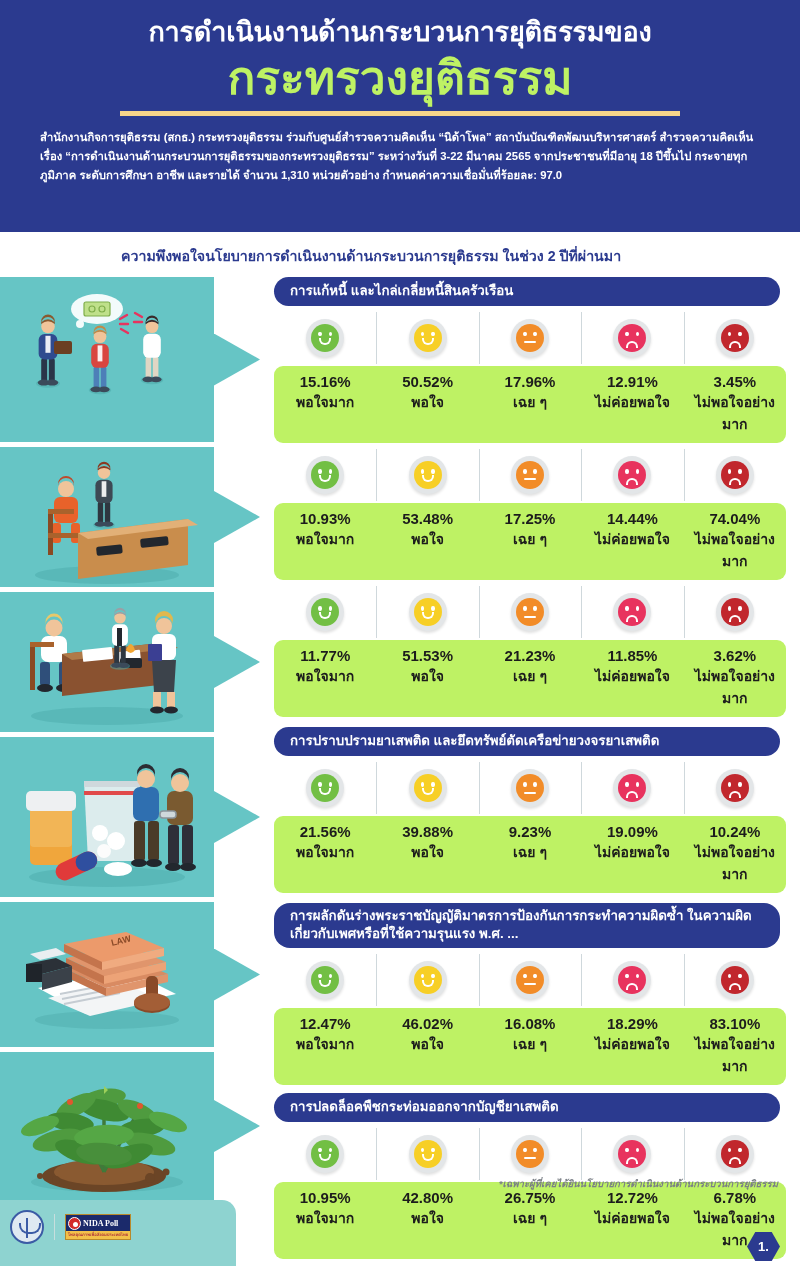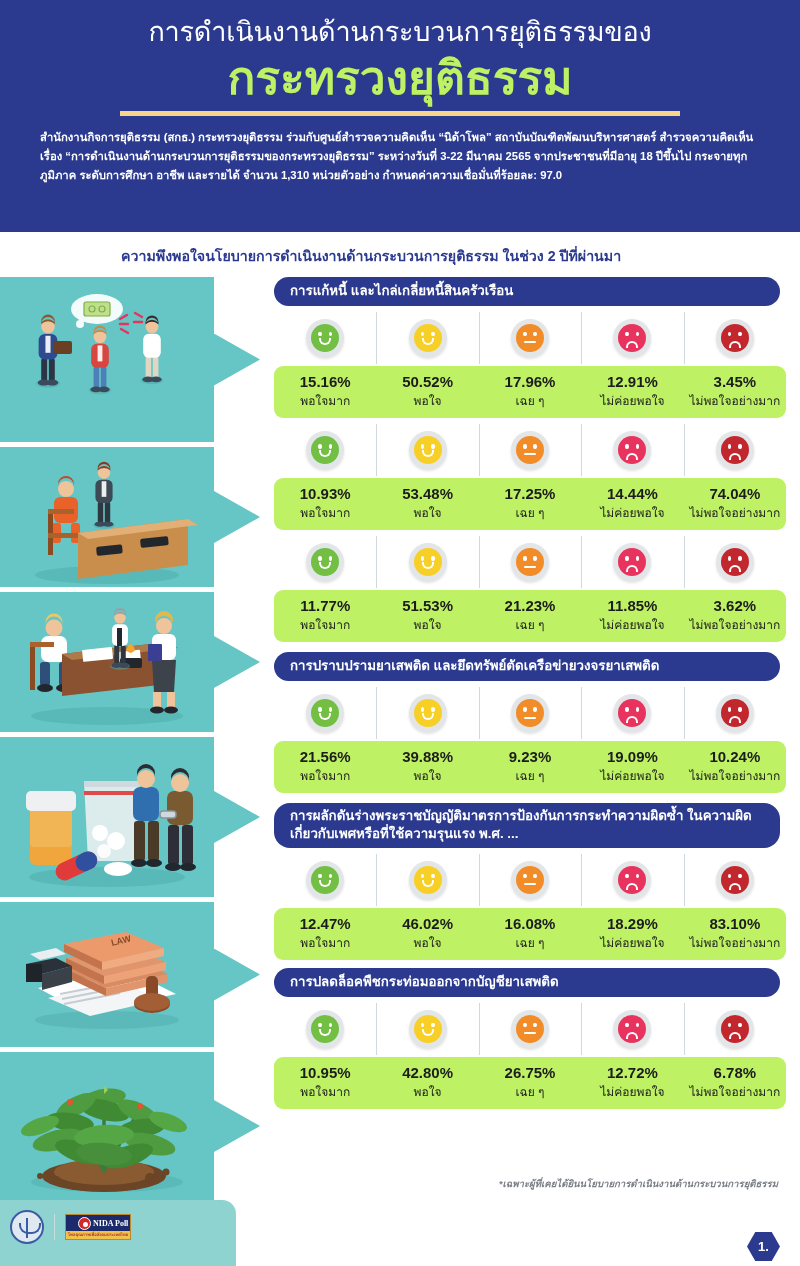--- a/index.html
+++ b/index.html
@@ -13,21 +13,21 @@
 
   
   #header {
     position:absolute; left:0; top:0; width:800px; height:232px;
     background:#2b3a8f;
     text-align:center;
   }
   #title-line1 {
     color:#ffffff;
     font-size:27px;
-    font-weight:normal;
+    font-weight:bold;
     letter-spacing:-0.2px;
     padding-top:16px;
     line-height:1.25;
   }
   #title-line2 {
     color:#bef264;
     font-size:46px;
     font-weight:bold;
     line-height:1.15;
     margin-top:2px;
@@ -99,21 +99,21 @@
     content:""; position:absolute; left:7px; top:11px;
     width:18px; height:9px;
     border:2px solid #3b5ba5; border-top:none;
     border-radius:0 0 9px 9px;
   }
   #logo-divider { width:1px; height:26px; background:#c7dedd; }
   #nida-logo {
     width:66px; height:26px; border:1px solid #b8892a;
     background:#1b2a6b; display:flex; flex-direction:column;
   }
-  #nida-top { flex:1; display:flex; align-items:center; gap:2px; padding-left:12px; }
+  #nida-top { flex:1; display:flex; align-items:center; gap:2px; padding-left:2px; }
   #nida-mark {
     width:13px; height:13px; border-radius:50%;
     background:#d22a2a; border:1.5px solid #ffffff;
     position:relative; flex:none;
   }
   #nida-mark::after {
     content:""; position:absolute; left:4px; top:4px;
     width:5px; height:5px; border-radius:50%; background:#ffffff;
   }
   #nida-name { color:#ffffff; font-size:8px; font-weight:bold; font-family:"Liberation Serif", serif; }
@@ -184,21 +184,21 @@
     background:#bef264;
     border-radius:9px;
     margin:6px 14px 0 14px;
     padding:7px 0 8px 0;
   }
   .stat-cell { flex:1; text-align:center; }
   .stat-pct {
     color:#1c1c1c; font-size:15px; font-weight:bold; line-height:1.15;
   }
   .stat-lbl {
-    color:#1c1c1c; font-size:12px; font-weight:normal; margin-top:1px;
+    color:#1c1c1c; font-size:14px; font-weight:bold; margin-top:1px;
   }
 
   
   #footnote {
     position:absolute; right:22px; top:1176px;
     color:#7a7f86; font-size:9.6px; font-style:italic;
     font-weight:bold;
   }
   #page-badge {
     position:absolute; right:20px; top:1232px;

